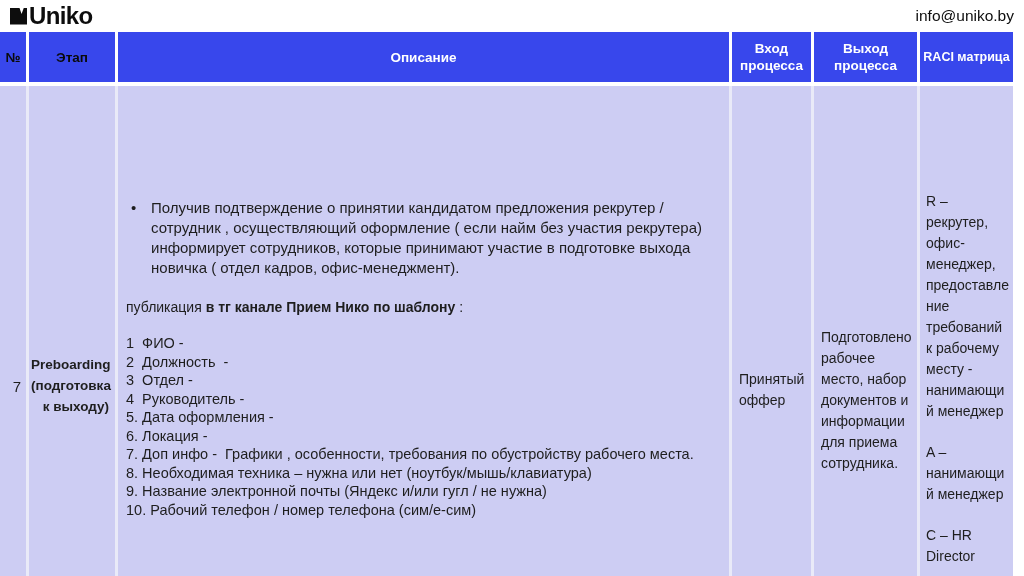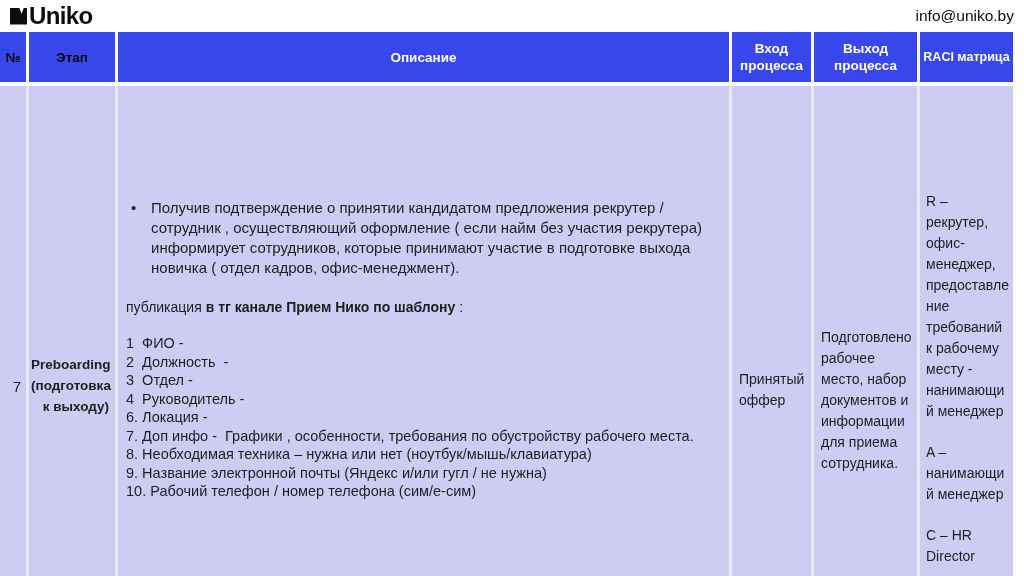--- a/index.html
+++ b/index.html
@@ -120,20 +120,21 @@
         <div class="bullet-para">
           <span class="bullet">•</span>
           <span class="bullet-text">Получив подтверждение о принятии кандидатом предложения рекрутер / сотрудник , осуществляющий оформление ( если найм без участия рекрутера) информирует сотрудников, которые принимают участие в подготовке выхода новичка ( отдел кадров, офис-менеджмент).</span>
         </div>
         <div class="pub-line"><span>публикация </span><b>в тг канале Прием Нико по шаблону</b><span> :</span></div>
         <div class="num-list">
             <div class="num-item">1  ФИО -</div>
             <div class="num-item">2  Должность  -</div>
             <div class="num-item">3  Отдел -</div>
             <div class="num-item">4  Руководитель -</div>
+            <div class="num-item">5. Дата оформления -</div>
             <div class="num-item">6. Локация -</div>
             <div class="num-item">7. Доп инфо -  Графики , особенности, требования по обустройству рабочего места.</div>
             <div class="num-item">8. Необходимая техника – нужна или нет (ноутбук/мышь/клавиатура)</div>
             <div class="num-item">9. Название электронной почты (Яндекс и/или гугл / не нужна)</div>
             <div class="num-item">10. Рабочий телефон / номер телефона (сим/е-сим)</div>
           </div>
       </div>
 
       <div class="td col-input cell-input">Принятый оффер</div>
 

